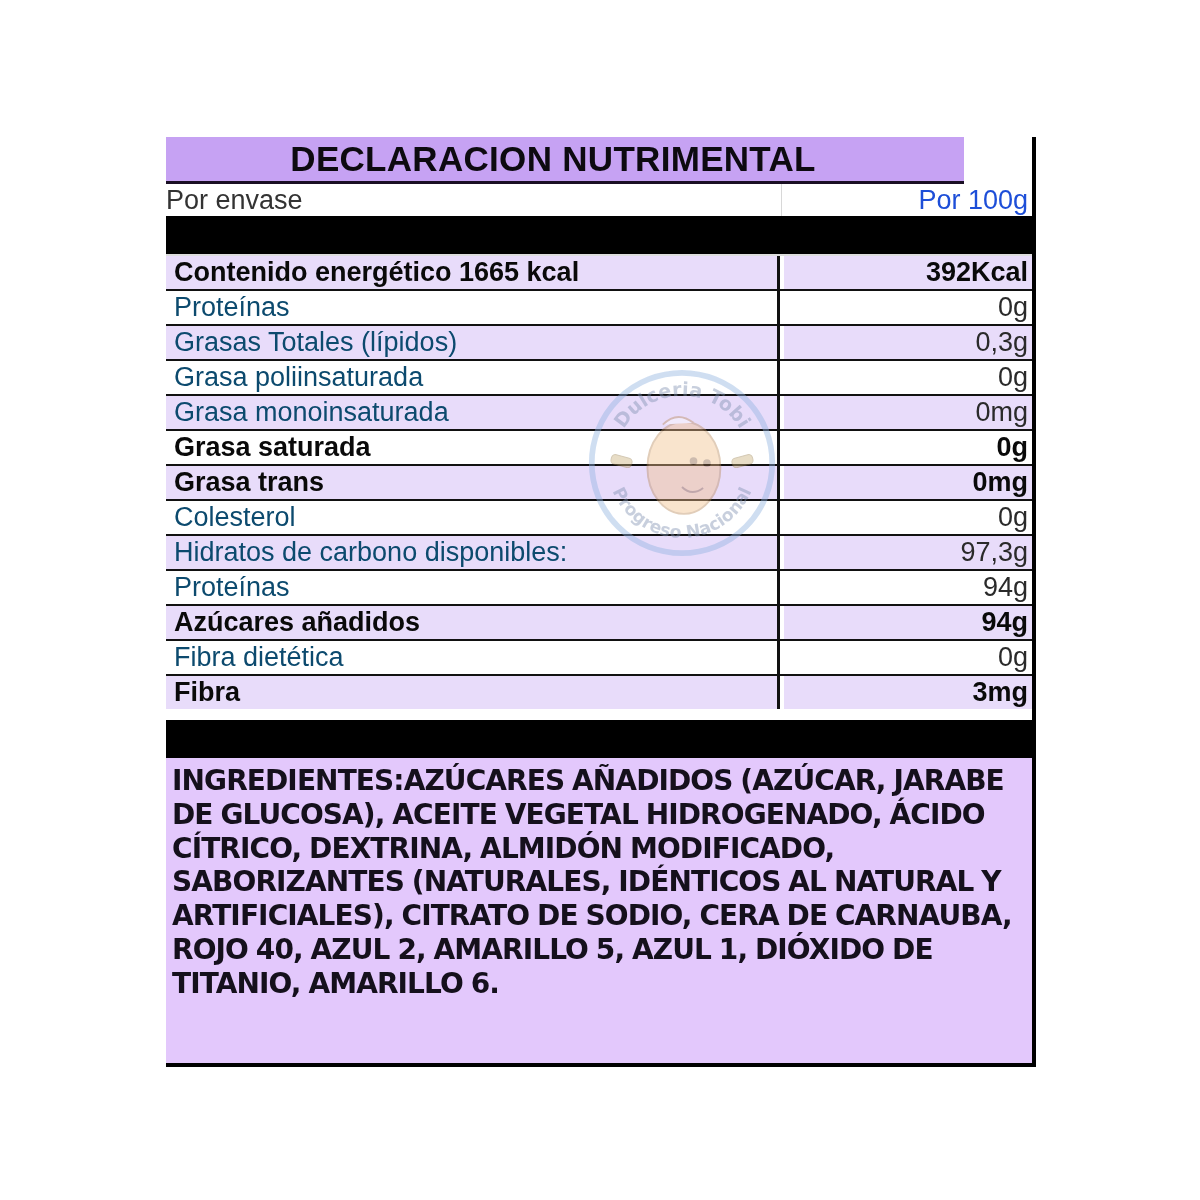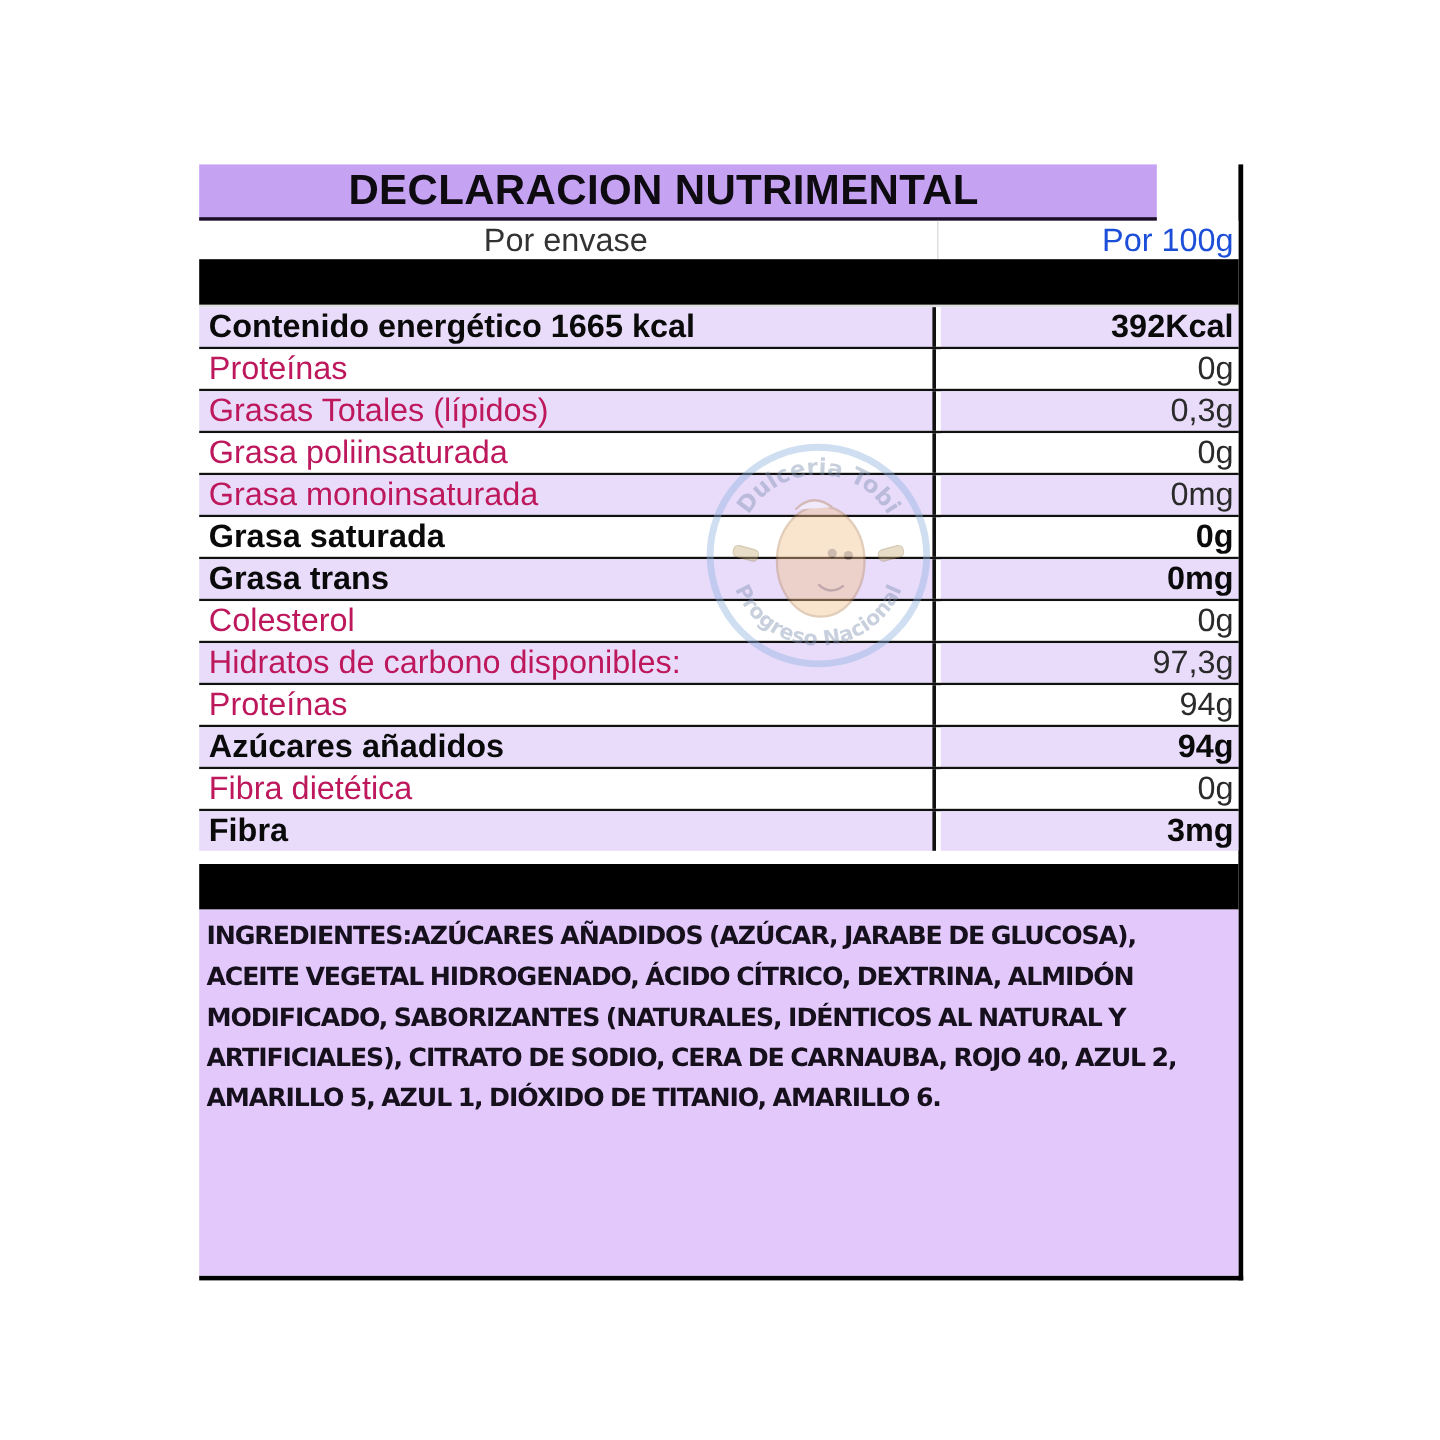--- a/index.html
+++ b/index.html
@@ -16,54 +16,54 @@
   }
   .title-band span {
     font-weight: bold; font-size: 35px; color: #0d0a10; letter-spacing: 0.3px;
     transform: translateX(-12px);
   }
   .subhead {
     position: absolute; left: 0; top: 47px; width: 866px; height: 32px;
     background: #fff; display: flex;
   }
   .subhead .c1 {
-    width: 616px; border-right: 1px solid #d8d8d8; text-align: center;
+    width: 616px; border-right: 1px solid #d8d8d8; text-align: left;
     padding-right: 4px; box-sizing: border-box; font-size: 27px; color: #333; line-height: 32px;
   }
   .subhead .c2 {
     flex: 1; text-align: right; padding-right: 4px; box-sizing: border-box;
     font-size: 27px; color: #1d4ed8; line-height: 32px;
   }
   .black-band { position: absolute; left: 0; width: 866px; background: #000; }
   .band-1 { top: 79px; height: 38px; }
   .band-2 { top: 583px; height: 38px; }
   .rows { position: absolute; left: 0; top: 117px; width: 866px; }
   .row {
     position: relative; height: 33px; display: flex;
     border-top: 2.5px solid #111;
   }
   .row:first-child { border-top: 2px solid #ddd; }
   .row.shaded .cell { background: #e8dcfa; }
   .row .cell { background: #ffffff; height: 100%; box-sizing: border-box; }
   .row .cell.name {
-    width: 614px; padding-left: 8px; font-size: 27px; color: #be185d; line-height: 33px;
+    width: 614px; padding-left: 8px; font-size: 27px; color: #0c4a6e; line-height: 33px;
     border-right: 3px solid #111;
   }
   .row .cell.val {
     flex: 1; margin-left: 4px; text-align: right; padding-right: 4px;
     font-size: 27px; color: #2a2a2a; line-height: 33px;
   }
   .row.bold .cell { font-weight: bold; color: #0a0a0a; }
   .ingredients {
     position: absolute; left: 0; top: 621px; width: 866px; height: 305px;
     background: #e3c8fc; box-sizing: border-box; padding: 6px 8px 0 6px;
   }
   .ingredients p {
     margin: 0; font-family: "DejaVu Sans", sans-serif; font-weight: bold;
-    font-size: 21px; line-height: 33.8px; color: #15101c; letter-spacing: -0.9px;
+    font-size: 28px; line-height: 33.8px; color: #15101c; letter-spacing: -0.9px;
     word-spacing: -1px; width: 850px;
   }
   .watermark {
     position: absolute; left: 586px; top: 367px; width: 192px; height: 192px;
     opacity: 0.42; pointer-events: none;
   }
 </style>
 </head>
 <body>
 

